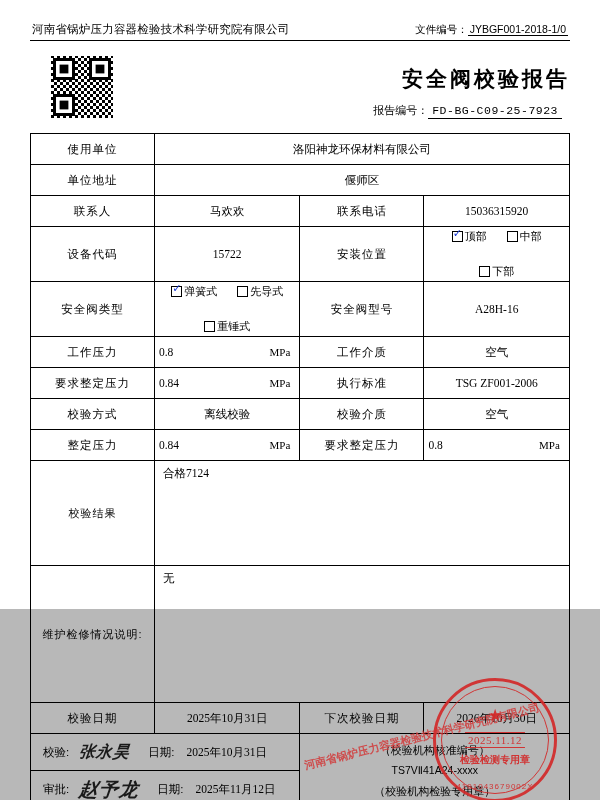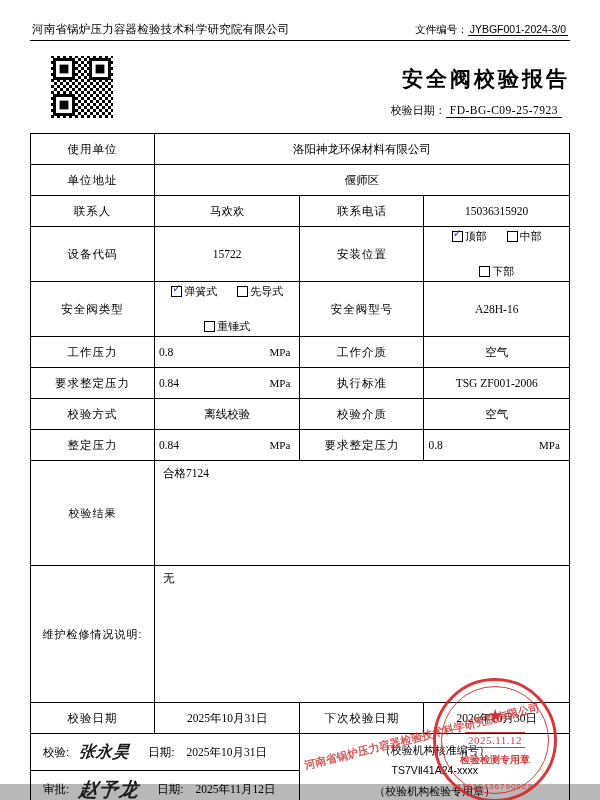--- a/index.html
+++ b/index.html
@@ -9,21 +9,21 @@
   }
   body {
     width: 600px;
     height: 800px;
     font-family: "Liberation Sans", sans-serif;
     overflow: hidden;
   }
   .page {
     position: relative;
     width: 600px;
-    height: 784px;
+    height: 609px;
     background: #ffffff;
     box-sizing: border-box;
   }
   .sheet {
     position: absolute;
     left: 30px;
     top: 22px;
     width: 540px;
     height: 756px;
   }
@@ -76,21 +76,21 @@
   .reportno {
     position: absolute;
     right: 8px;
     top: 62px;
     font-size: 11px;
     white-space: nowrap;
   }
   .reportno .val {
     border-bottom: 1px solid #000;
     padding: 0 4px 1px 4px;
-    font-family: Liberation Serif, serif;
+    font-family: Liberation Mono, monospace;
     letter-spacing: .5px;
     text-align: center;
   }
 
   
   table.main {
     width: 100%;
     border-collapse: collapse;
     table-layout: fixed;
     font-size: 11px;
@@ -238,39 +238,39 @@
 </style>
 </head>
 <body>
 
 <div class="page">
   <div class="sheet">
 
     <div class="hdr">
       <div class="left">河南省锅炉压力容器检验技术科学研究院有限公司</div>
       <div class="right">
-        <span>文件编号：</span><span class="docno">JYBGF001-2024-3/0</span>
+        <span>文件编号：</span><span class="docno">JYBGF001-2018-1/0</span>
       </div>
     </div>
 
     <div class="titlewrap">
       <div class="qr">
         <div class="fp tl">
             <i></i>
           </div>
         <div class="fp tr">
             <i></i>
           </div>
         <div class="fp bl">
             <i></i>
           </div>
       </div>
       <div class="doc-title">安全阀校验报告</div>
       <div class="reportno">
-        <span>校验日期：</span><span class="val">FD-BG-C09-25-7923</span>
+        <span>报告编号：</span><span class="val">FD-BG-C09-25-7923</span>
       </div>
     </div>
 
     <table class="main">
       <colgroup>
         <col style="width:23%">
           <col style="width:27%">
           <col style="width:23%">
           <col style="width:27%">
       </colgroup>

